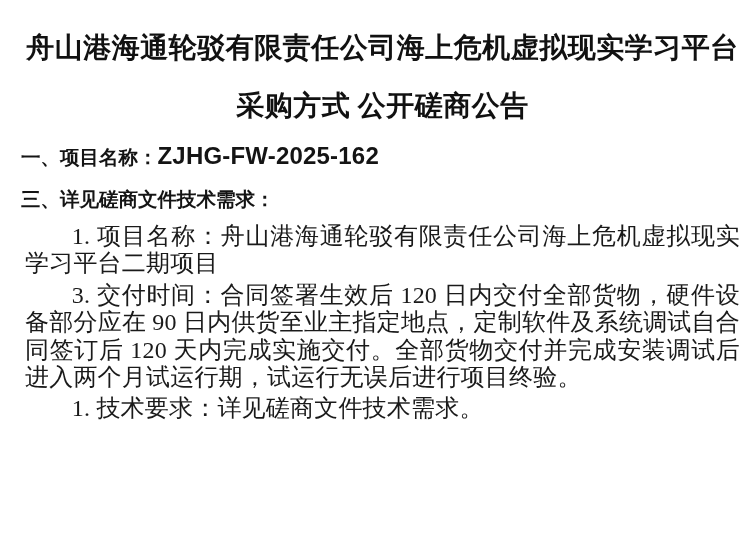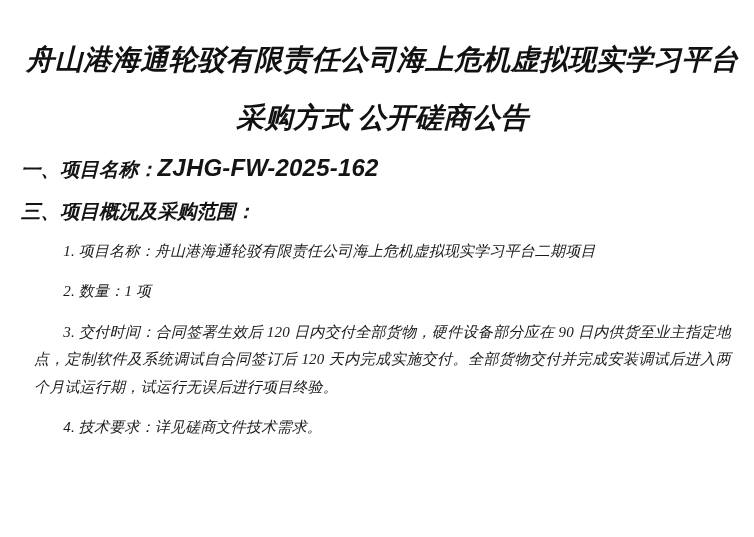--- a/index.html
+++ b/index.html
@@ -10,22 +10,21 @@
   .page {
     position: relative;
     width: 754px;
     height: 537px;
     margin: 0;
     background: #ffffff;
     color: #1a1a1a;
     font-family: "Liberation Serif", "DejaVu Serif", serif;
     overflow: hidden;
     box-sizing: border-box;
-    padding: 16px 10px 0 21px;
-    font-style: italic;
+    padding: 4px 10px 0 21px;
   }
   .doc-title {
     margin: 0;
     padding-top: 15px;
     font-size: 28px;
     font-weight: 700;
     line-height: 58px;
     text-align: center;
     color: #111111;
     letter-spacing: 0.5px;
@@ -56,44 +55,43 @@
   .heading .latin-code {
     font-family: "Liberation Sans", "DejaVu Sans", sans-serif;
     font-size: 24px;
     font-weight: 700;
     letter-spacing: 0.2px;
   }
   .items {
     margin-top: 10px;
   }
   .item {
-    margin: 13px;
-    font-size: 15px;
+    margin: 4px;
+    font-size: 24px;
     line-height: 27.4px;
     text-indent: 1.95em;
     text-align: justify;
     letter-spacing: 0.2px;
   }
 </style>
 </head>
 <body>
 
 <div class="page">
 
   <h1 class="doc-title">
     <span class="title-line">舟山港海通轮驳有限责任公司海上危机虚拟现实学习平台</span>
     <span class="title-line">采购方式 公开磋商公告</span>
   </h1>
 
 
   <p class="heading first"><span>一、项目名称：</span><span class="latin-code">ZJHG-FW-2025-162</span></p>
 
 
-  <p class="heading">三、项目概况及采购范围：</p>
+  <p class="heading">三、详见磋商文件技术需求：</p>
 
   <div class="items">
     <p class="item">1. 项目名称：舟山港海通轮驳有限责任公司海上危机虚拟现实学习平台二期项目</p>
-    <p class="item">2. 数量：1 项</p>
     <p class="item">3. 交付时间：合同签署生效后 120 日内交付全部货物，硬件设备部分应在 90 日内供货至业主指定地点，定制软件及系统调试自合同签订后 120 天内完成实施交付。全部货物交付并完成安装调试后进入两个月试运行期，试运行无误后进行项目终验。</p>
-    <p class="item">4. 技术要求：详见磋商文件技术需求。</p>
+    <p class="item">1. 技术要求：详见磋商文件技术需求。</p>
   </div>
 
 </div>
 
 </body></html>

